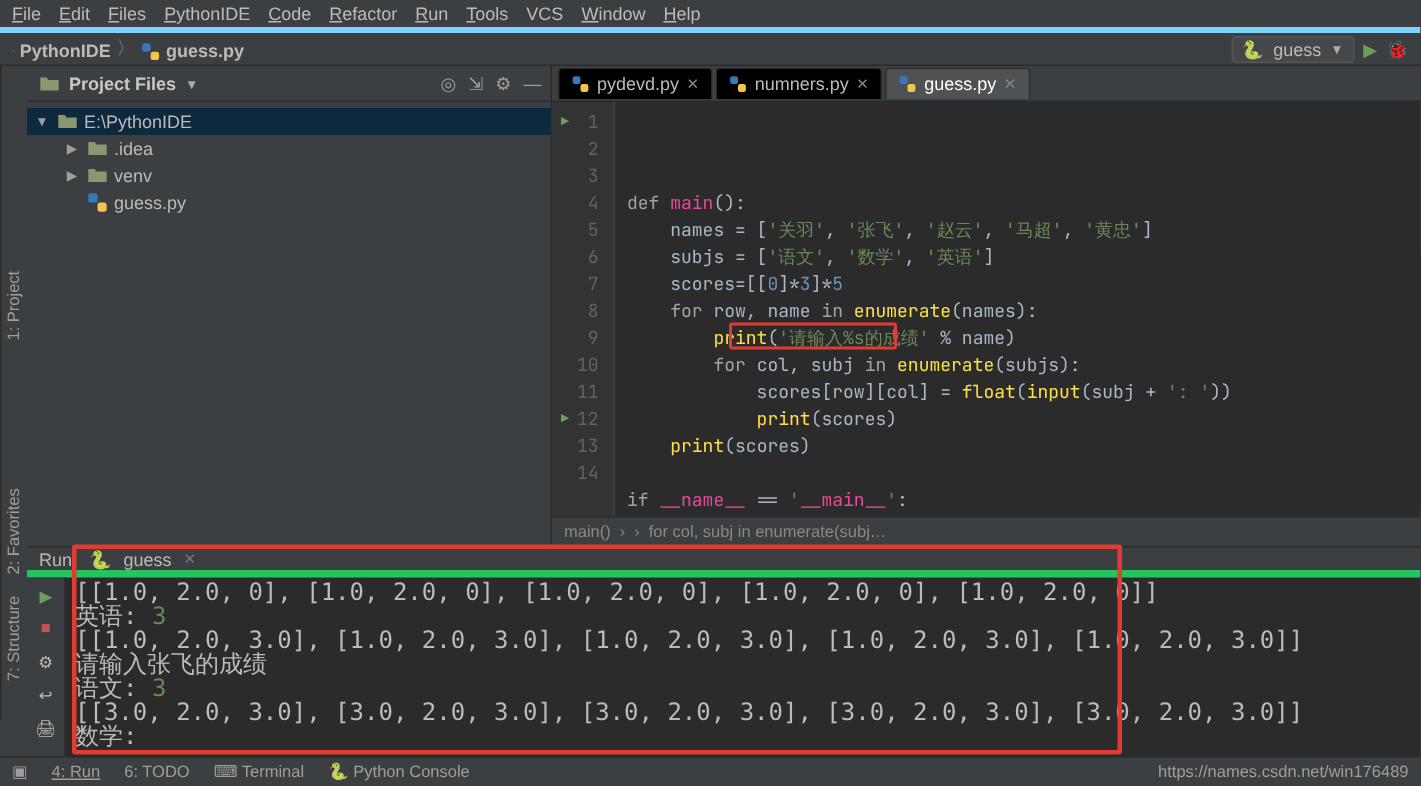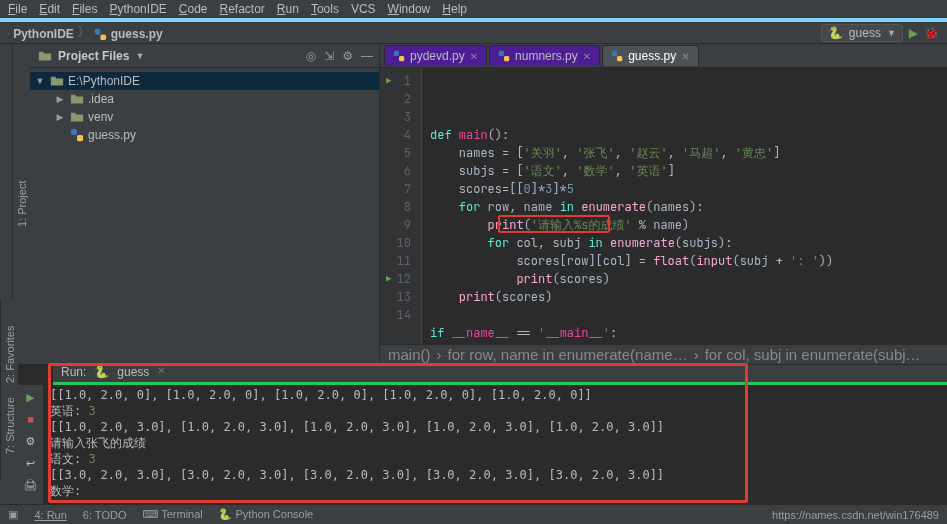--- a/index.html
+++ b/index.html
@@ -32,21 +32,21 @@
   .crumbs .dir-icon, .tabs .py-icon, .tree .py-icon, .tree .dir-icon { width:14px;height:14px; display:inline-block; vertical-align: middle; }
   .run-combo {
     display: flex; align-items: center; gap: 6px;
     border: 1px solid #555; border-radius: 3px;
     padding: 1px 6px; background: #45484a;
   }
   .tri-down { font-size: 9px; color: #aaa; }
   .green-bug { color:#6db33f; }
   
   .main {
-    display: flex; height: 320px; padding-left: 12px;
+    display: flex; height: 320px;
   }
   
   .sidelabel {
     width: 18px; background: #3c3f41; border-right: 1px solid #2b2b2b;
     display: flex; align-items: center; justify-content: center;
     writing-mode: vertical-rl; transform: rotate(180deg);
     color: #9e9e9e; font-size: 11px; gap: 14px; padding: 6px 0;
   }
   
   .tree-wrap {
@@ -74,82 +74,81 @@
   .tree svg, .tabs svg, .crumbs svg { vertical-align: middle; }
   
   .editor-area { flex: 1; display: flex; flex-direction: column; background: #2b2b2b; }
   .tabs {
     display: flex; align-items: center; height: 24px;
     background: #3c3f41; border-bottom: 1px solid #2b2b2b;
     padding-left: 4px; gap: 2px;
   }
   .tab {
     display: flex; align-items: center; gap: 5px;
-    padding: 3px 8px; background: #4c1d95; border: 1px solid #2b2b2b;
+    padding: 3px 8px; background: #000000; border: 1px solid #2b2b2b;
     border-bottom: none; color: #bbb; font-size: 12px; border-radius: 3px 3px 0 0;
   }
   .tab.active { background: #4e5254; color: #fff; }
   .tab .close { color: #888; font-size: 10px; }
   .editor {
     flex: 1; display: flex; font-family: "JetBrains Mono","Consolas",monospace;
     font-size: 12px; line-height: 18px; overflow: hidden;
   }
   .gutter {
     width: 42px; text-align: right; color: #606366;
     padding: 4px 10px 4px 4px; background: #313335; border-right: 1px solid #404244;
     user-select: none;
   }
   .gutter div { height: 18px; position: relative;}
   .gutter .mark { position:absolute; left: 2px; color:#6b9f59; font-size: 9px;}
   .code {
     flex: 1; padding: 4px 0 4px 8px; color: #a9b7c6; white-space: pre;
     background: #2b2b2b; position: relative;
   }
-  .kw { color: #5eead4; }
+  .kw { color: #a3a3a3; }
   .str { color: #6a8759; }
   .num { color: #6897bb; }
   .fn  { color: #ec4899; }
-  .bi  { color: #f9a8d4; }
+  .bi  { color: #fde047; }
   .code .line { height: 18px; }
   .code .highlight-box {
     position: absolute;
     border: 2px solid #e03c31;
     border-radius: 2px;
     pointer-events: none;
   }
   
   .code-crumb {
     height: 20px; background: #3c3f41; border-top: 1px solid #2b2b2b;
-    display: flex; align-items: center; color: #888; font-size: 15px;
+    display: flex; align-items: center; color: #888; font-size: 11px;
     padding: 0 8px; gap: 6px;
   }
   
   .run-window {
     border-top: 1px solid #2b2b2b;
     background: #2b2b2b;
     position: relative;
     height: 140px;
     display: flex; flex-direction: column;
   }
   .run-tabbar {
-    height: 20px; background: #3c3f41; display: flex; align-items: flex-start;
+    height: 20px; background: #3c3f41; display: flex; align-items: center;
     padding: 0 8px; gap: 8px; color: #bbb; font-size: 12px;
-    border-bottom: 3px solid #22c55e;
-    margin-left: 35px;
+    border-bottom: 5px solid #22c55e;
   }
   .run-body { flex:1; display: flex; position: relative; }
   .run-gutter {
     width: 26px; background: #3c3f41; border-right: 1px solid #2b2b2b;
     display: flex; flex-direction: column; align-items: center; gap: 6px;
     padding-top: 4px;
   }
   .run-gutter .btn { width:16px;height:16px; display:flex;align-items:center;justify-content:center; font-size:11px;}
   .console {
     flex: 1; padding: 2px 6px;
-    font-family: Consolas, monospace; font-size: 12px; color: #bbbbbb;
+    font-family: Consolas, monospace; font-size: 16px; color: #bbbbbb;
     line-height: 16px; white-space: pre;
   }
   .console .inpnum { color: #6a8759; }
   .run-body .red-frame {
     position: absolute; border: 3px solid #e03c31; pointer-events: none;
     left: 30px; top: -22px; width: 700px; height: 140px; border-radius: 2px;
   }
   
   .toolstrip {
     height: 20px; background: #3c3f41; border-top: 1px solid #2b2b2b;
@@ -305,21 +304,20 @@
           <div>14</div>
       </div>
       <div class="code" id="code-content">
         <div class="highlight-box" style="top:147px;left:76px;width:112px;height:18px;"></div>
       <div class="line"><span class="kw">def</span> <span class="fn">main</span>():</div><div class="line">    names = [<span class="str">'关羽'</span>, <span class="str">'张飞'</span>, <span class="str">'赵云'</span>, <span class="str">'马超'</span>, <span class="str">'黄忠'</span>]</div><div class="line">    subjs = [<span class="str">'语文'</span>, <span class="str">'数学'</span>, <span class="str">'英语'</span>]</div><div class="line">    scores=[[<span class="num">0</span>]*<span class="num">3</span>]*<span class="num">5</span></div><div class="line">    <span class="kw">for</span> row, name <span class="kw">in</span> <span class="bi">enumerate</span>(names):</div><div class="line">        <span class="bi">print</span>(<span class="str">'请输入%s的成绩'</span> % name)</div><div class="line">        <span class="kw">for</span> col, subj <span class="kw">in</span> <span class="bi">enumerate</span>(subjs):</div><div class="line">            scores[row][col] = <span class="bi">float</span>(<span class="bi">input</span>(subj + <span class="str">': '</span>))</div><div class="line">            <span class="bi">print</span>(scores)</div><div class="line">    <span class="bi">print</span>(scores)</div><div class="line"></div><div class="line"><span class="kw">if</span> <span class="fn">__name__</span> == <span class="str">'<span class="fn">__main__</span>'</span>:</div><div class="line">    <span class="fn">main</span>()</div></div>
     </div>
 
     <div class="code-crumb">
       <span>main()</span>
         <span>›</span>
-      <span>for row, name in enumerate(name…</span>
         <span>›</span>
       <span>for col, subj in enumerate(subj…</span>
     </div>
   </div>
 </div>
 
 <div class="sidelabel" style="position:absolute;left:0;top:300px;height:180px;border-right:1px solid #2b2b2b;">
   <span>7: Structure</span>
   <span>2: Favorites</span>
 </div>

